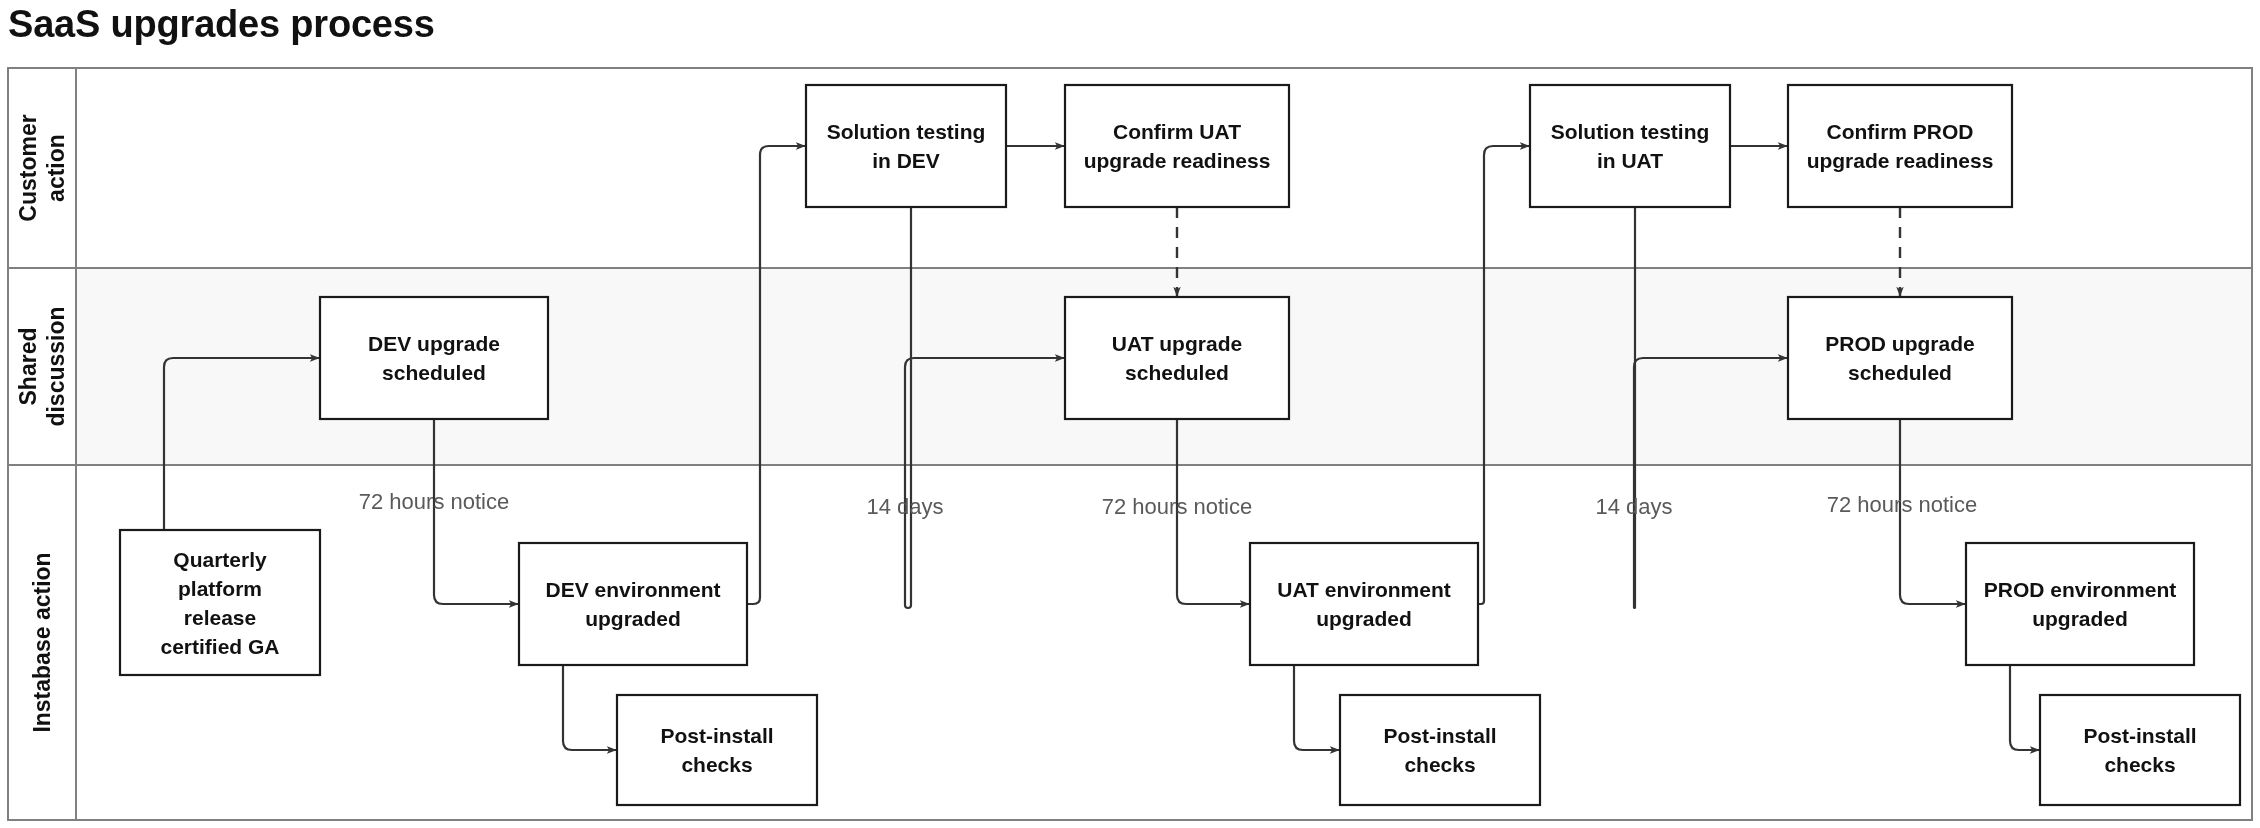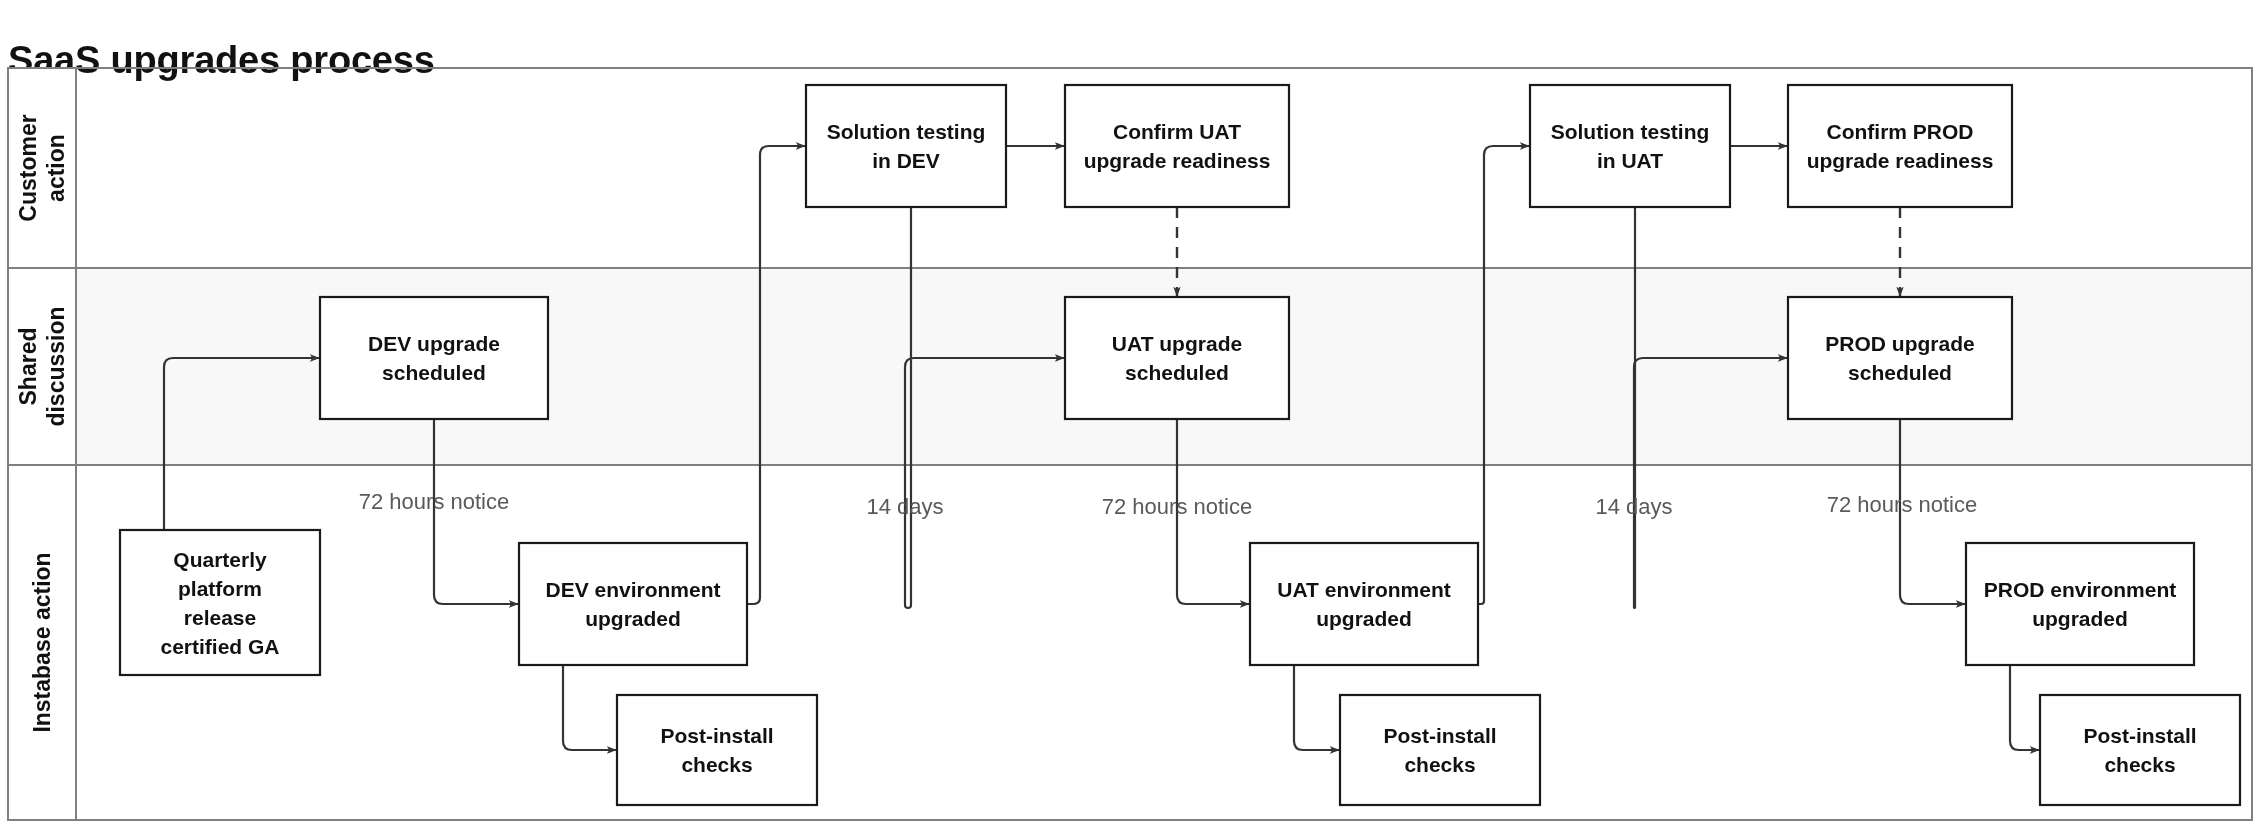--- a/index.html
+++ b/index.html
@@ -1,21 +1,21 @@
 <!DOCTYPE html>
 <html><head>
 <meta charset="utf-8">
 <style>
   html,body{margin:0;padding:0;background:#ffffff;}
   body{font-family:"Liberation Sans",sans-serif;width:2260px;height:828px;overflow:hidden;}
   #root{position:relative;width:2260px;height:828px;}
   #page-title{
     position:absolute;left:8px;top:3px;
     font-size:38px;font-weight:bold;color:#111111;
-    letter-spacing:-0.2px;white-space:nowrap;margin-top:36px;
+    letter-spacing:-0.2px;white-space:nowrap;
   }
   svg#diagram{position:absolute;left:0;top:0;width:2260px;height:828px;display:block;}
   .lane-band{fill:#f8f8f8;}
   .lane-white{fill:#ffffff;}
   .lane-line{stroke:#808080;stroke-width:2;fill:none;}
   .lane-frame{stroke:#808080;stroke-width:2;fill:none;}
   .lane-label{
     font-family:"Liberation Sans",sans-serif;
     font-size:23px;font-weight:bold;fill:#111111;
   }

